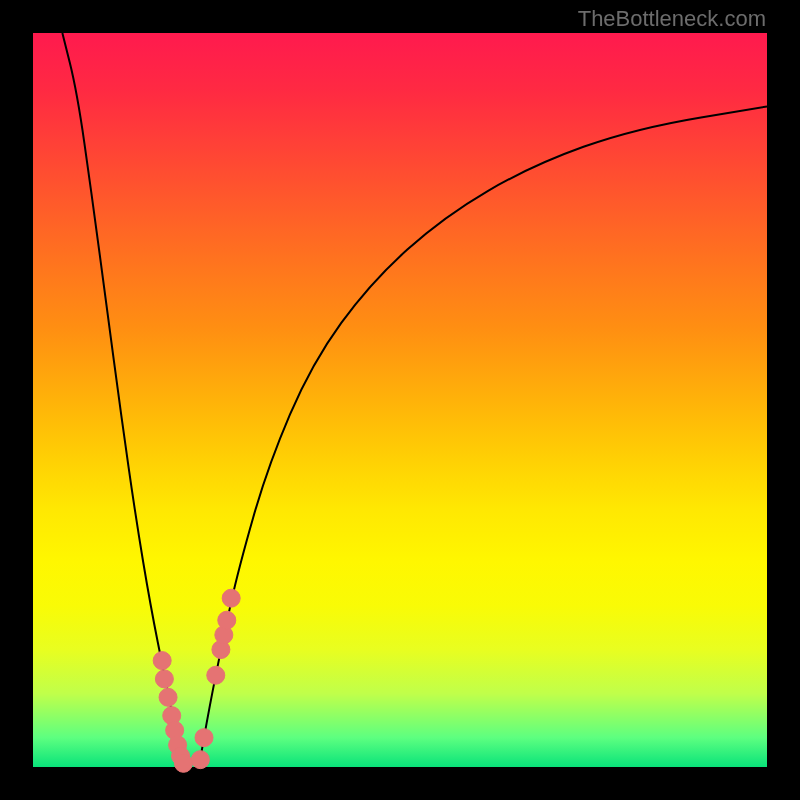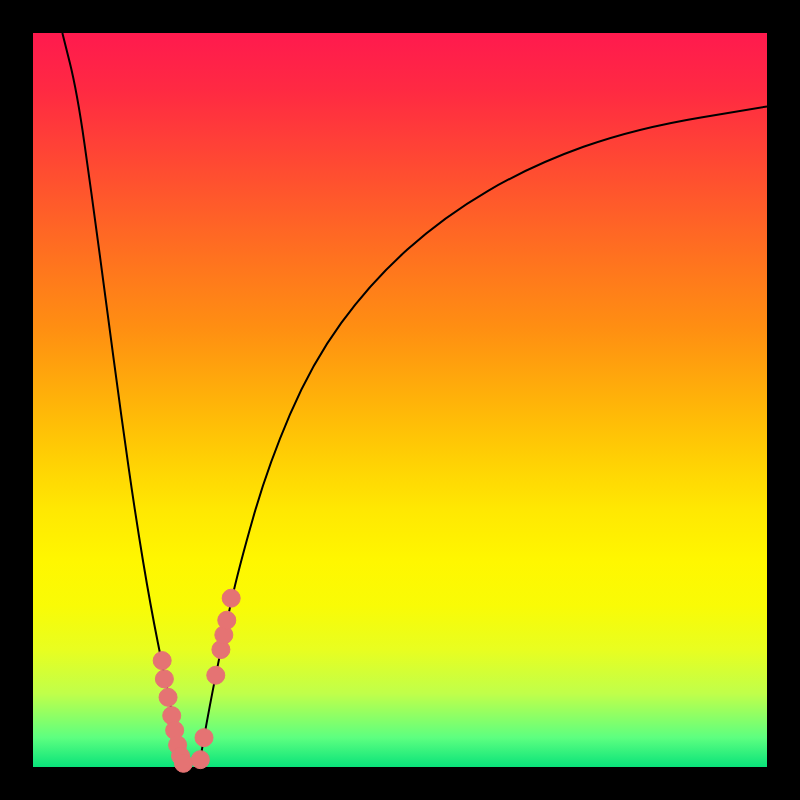--- a/index.html
+++ b/index.html
@@ -72,20 +72,21 @@
     fill: #e57373;
     stroke: #e57373;
   }
 </style>
 </head>
 <body>
 
 <div class="frame">
   <div class="plot-area"></div>
 
+  <div class="watermark">TheBottleneck.com</div>
 
   <svg class="curves" viewBox="0 0 734 734">
     <path id="left-branch" class="curve" d="M 29.36 0 Q 29.36 0 36.7 29.360000000000014 Q 44.04 58.72000000000003 51.379999999999995 110.10000000000002 Q 58.72 161.48000000000002 66.06 216.53 Q 73.4 271.58 80.74000000000001 326.63 Q 88.08 381.68 95.42 433.05999999999995 Q 102.76 484.43999999999994 110.1 528.48 Q 117.44 572.52 124.78 609.22 Q 132.12 645.92 135.79000000000002 664.27 Q 139.46 682.62 143.13 697.3 Q 146.8 711.98 149.369 722.99 T 151.938 734"></path>
     <path id="right-branch" class="curve" d="M 165.88400000000001 734 Q 165.88400000000001 734 171.022 704.64 Q 176.16 675.28 183.5 638.5799999999999 Q 190.84 601.88 198.18 568.8499999999999 Q 205.52 535.8199999999999 220.2 484.43999999999994 Q 234.88 433.06 256.9 381.67999999999995 Q 278.92 330.29999999999995 308.28 289.92999999999995 Q 337.64 249.56 374.34000000000003 216.53 Q 411.04 183.5 455.08000000000004 157.81 Q 499.12000000000006 132.12 550.5 113.76999999999998 Q 601.88 95.41999999999996 667.94 84.40999999999997 T 734 73.39999999999998"></path>
     <g id="dots">
         <circle cx="129.18400000000003" cy="627.57" r="9" class="dot"></circle>
         <circle cx="131.386" cy="645.92" r="9" class="dot"></circle>
         <circle cx="135.056" cy="664.27" r="9" class="dot"></circle>
         <circle cx="138.72599999999997" cy="682.62" r="9" class="dot"></circle>
         <circle cx="141.662" cy="697.3" r="9" class="dot"></circle>

